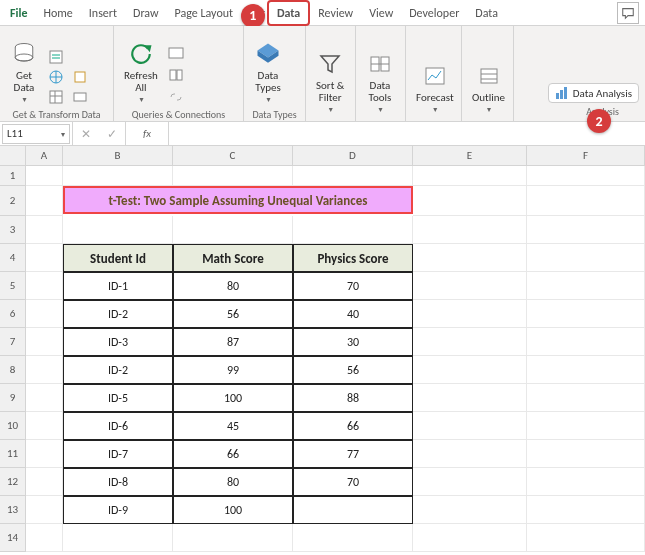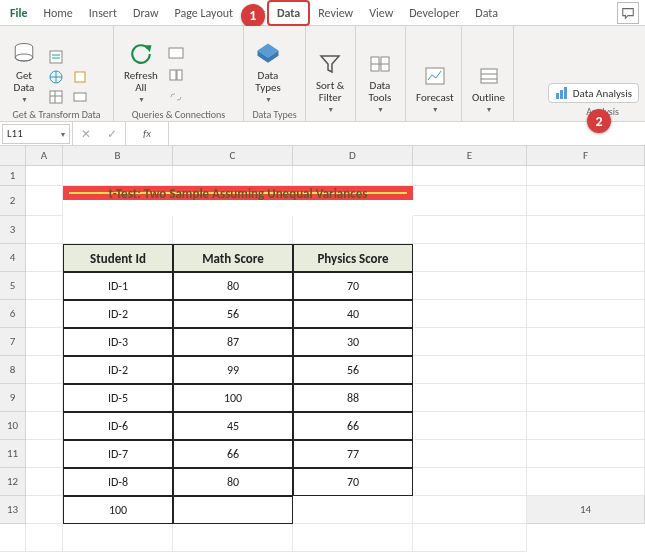--- a/index.html
+++ b/index.html
@@ -41,21 +41,21 @@
     
     .grid { display: grid; grid-template-columns: 26px 37px 110px 120px 120px 114px 118px; position: relative; }
     .colhdr, .rowhdr, .corner { background: #f0f0f0; border-right: 1px solid #d4d4d4; border-bottom: 1px solid #d4d4d4; display: flex; align-items: center; justify-content: center; font-size: 11px; color: #555; }
     .colhdr, .corner { height: 20px; }
     .rowhdr { height: 28px; }
     .rowhdr.r1 { height: 20px; }
     .cell { border-right: 1px solid #e8e8e8; border-bottom: 1px solid #e8e8e8; height: 28px; display: flex; align-items: center; padding: 0 6px; font-size: 12px; color: #222; }
     .cell.r1 { height: 20px; }
 
     
-    .title-cell { grid-column: 3 / 6; background: #fde047; border: 6px solid #ef4444; color: #6b5228; font-weight: bold; font-size: 13px; justify-content: center; height: 14px; }
+    .title-cell { grid-column: 3 / 6; background: #f0abfc; border: 2px solid #ef4444; color: #6b5228; font-weight: bold; font-size: 13px; justify-content: center; height: 28px; }
 
     
     .thdr { background: #e8ecdd; font-weight: bold; font-size: 13px; justify-content: center; border: 1px solid #222; }
     .tcell { border: 1px solid #222; justify-content: center; font-size: 12px; }
 
     svg { display: block; }
   </style>
 </head>
 <body>
 
@@ -374,20 +374,21 @@
     <div class="cell"></div>
   <div class="rowhdr">12</div>
     <div class="cell"></div>
     <div class="cell tcell">ID-8</div>
     <div class="cell tcell">80</div>
     <div class="cell tcell">70</div>
     <div class="cell"></div>
     <div class="cell"></div>
   <div class="rowhdr">13</div>
     <div class="cell"></div>
+    <div class="cell tcell">ID-9</div>
     <div class="cell tcell">100</div>
     <div class="cell tcell"></div>
     <div class="cell"></div>
     <div class="cell"></div>
 
   <div class="rowhdr">14</div>
   <div class="cell"></div>
   <div class="cell"></div>
   <div class="cell"></div>
   <div class="cell"></div>

